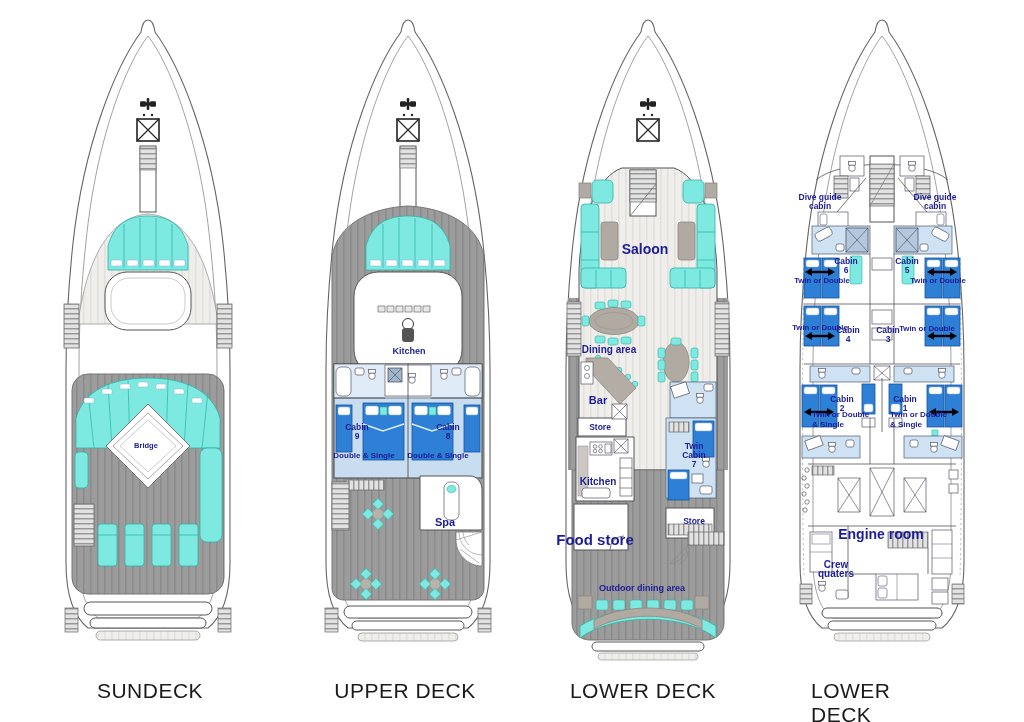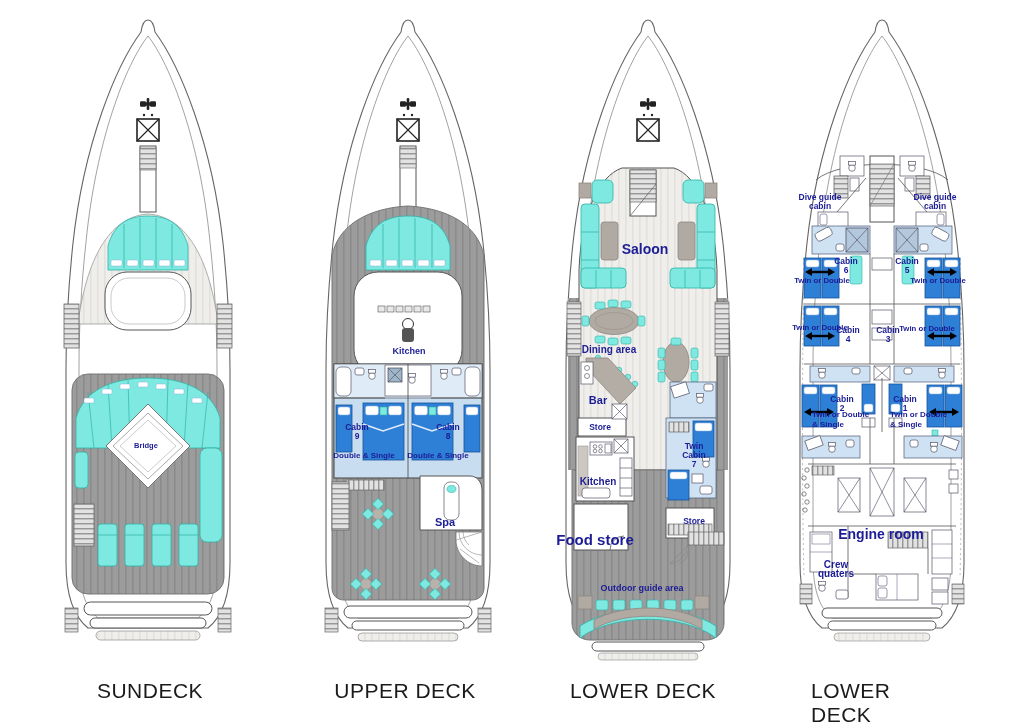--- a/index.html
+++ b/index.html
@@ -528,21 +528,21 @@
   <div class="lbl" style="left:645px;top:249px;font-size:14px">Saloon</div>
   <div class="lbl" style="left:609px;top:349px;font-size:10px">Dining area</div>
   <div class="lbl" style="left:598px;top:400px;font-size:11px">Bar</div>
   <div class="lbl" style="left:600px;top:427px">Store</div>
   <div class="lbl" style="left:598px;top:481px;font-size:10px">Kitchen</div>
   <div class="lbl" style="left:694px;top:455px">Twin
 Cabin
 7</div>
   <div class="lbl" style="left:595px;top:539px;font-size:15px">Food store</div>
   <div class="lbl" style="left:694px;top:521px">Store</div>
-  <div class="lbl" style="left:642px;top:588px;font-size:9px">Outdoor guide area</div>
+  <div class="lbl" style="left:642px;top:588px;font-size:9px">Outdoor dining area</div>
 
   <div class="lbl" style="left:820px;top:202px">Dive guide
 cabin</div>
   <div class="lbl" style="left:935px;top:202px">Dive guide
 cabin</div>
   <div class="lbl" style="left:846px;top:266px">Cabin
 6</div>
   <div class="lbl" style="left:822px;top:280px;font-size:7.8px">Twin or Double</div>
   <div class="lbl" style="left:907px;top:266px">Cabin
 5</div>

